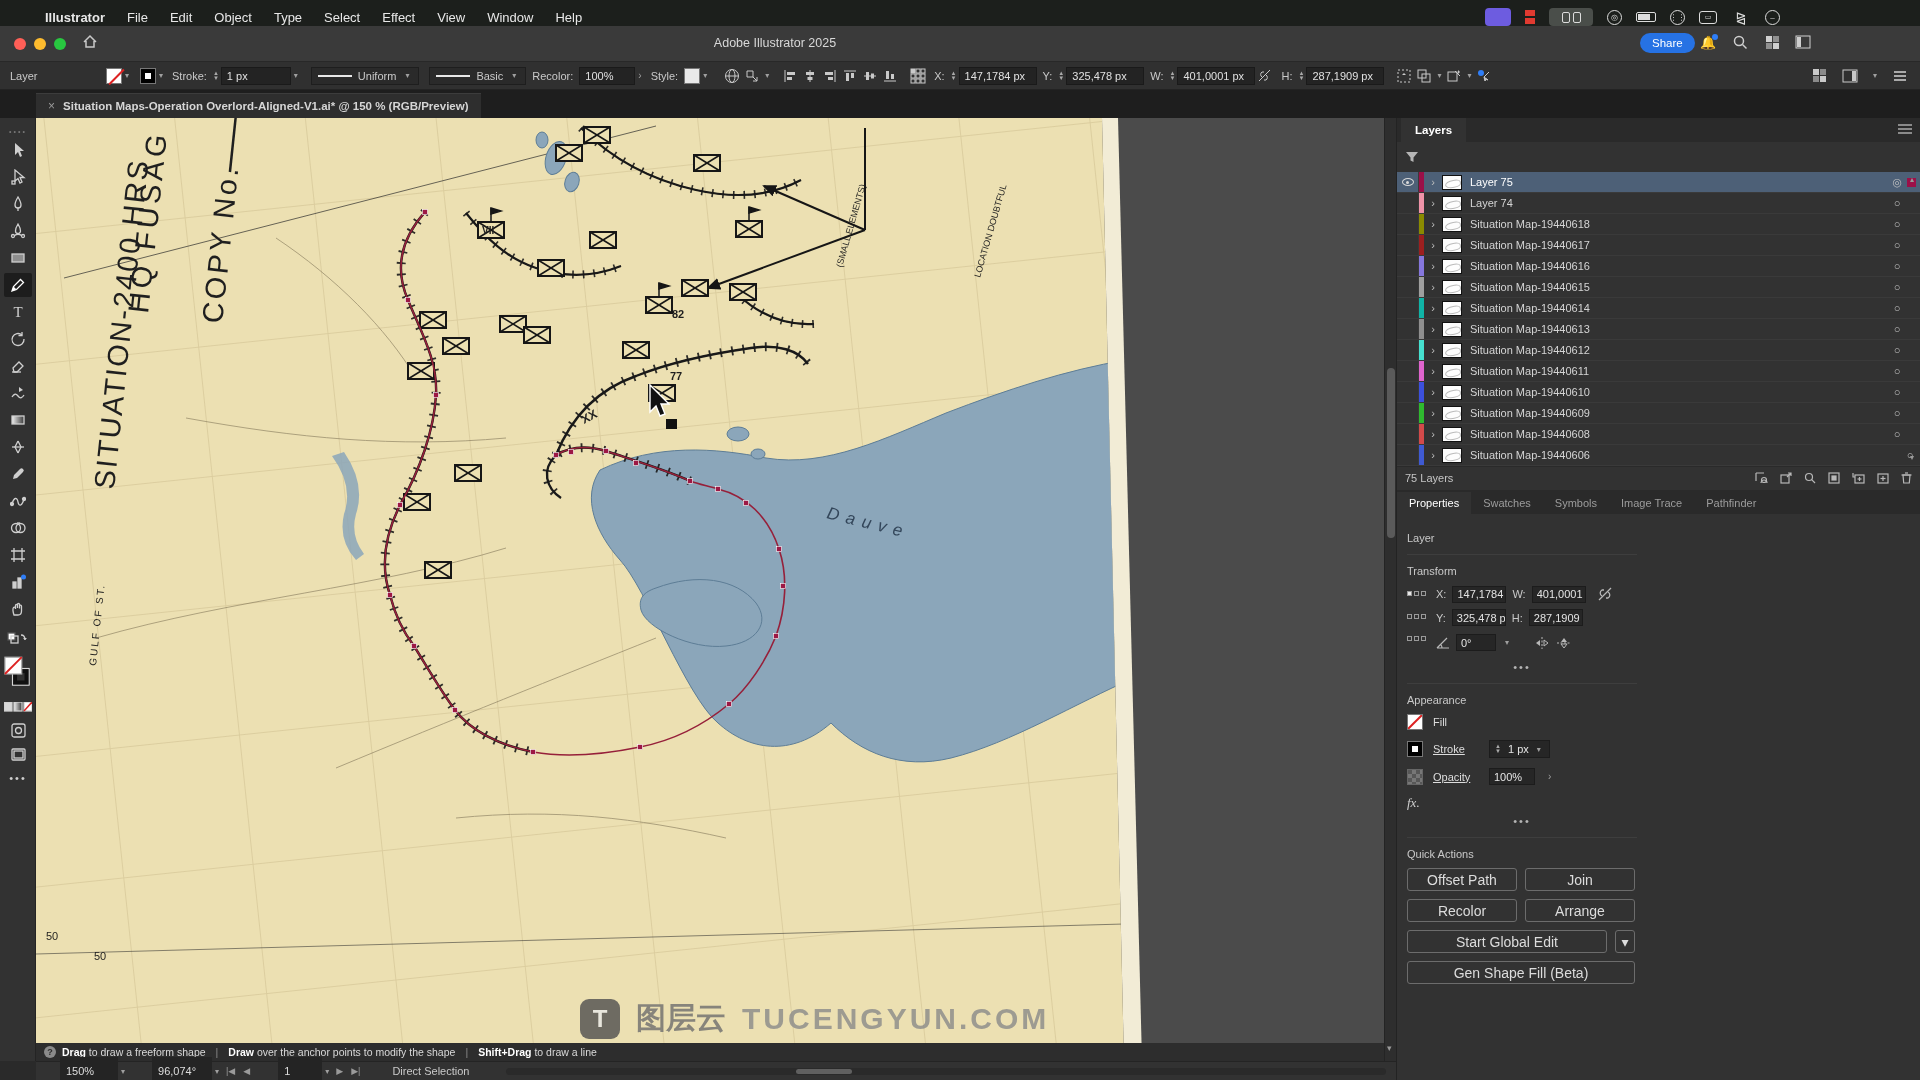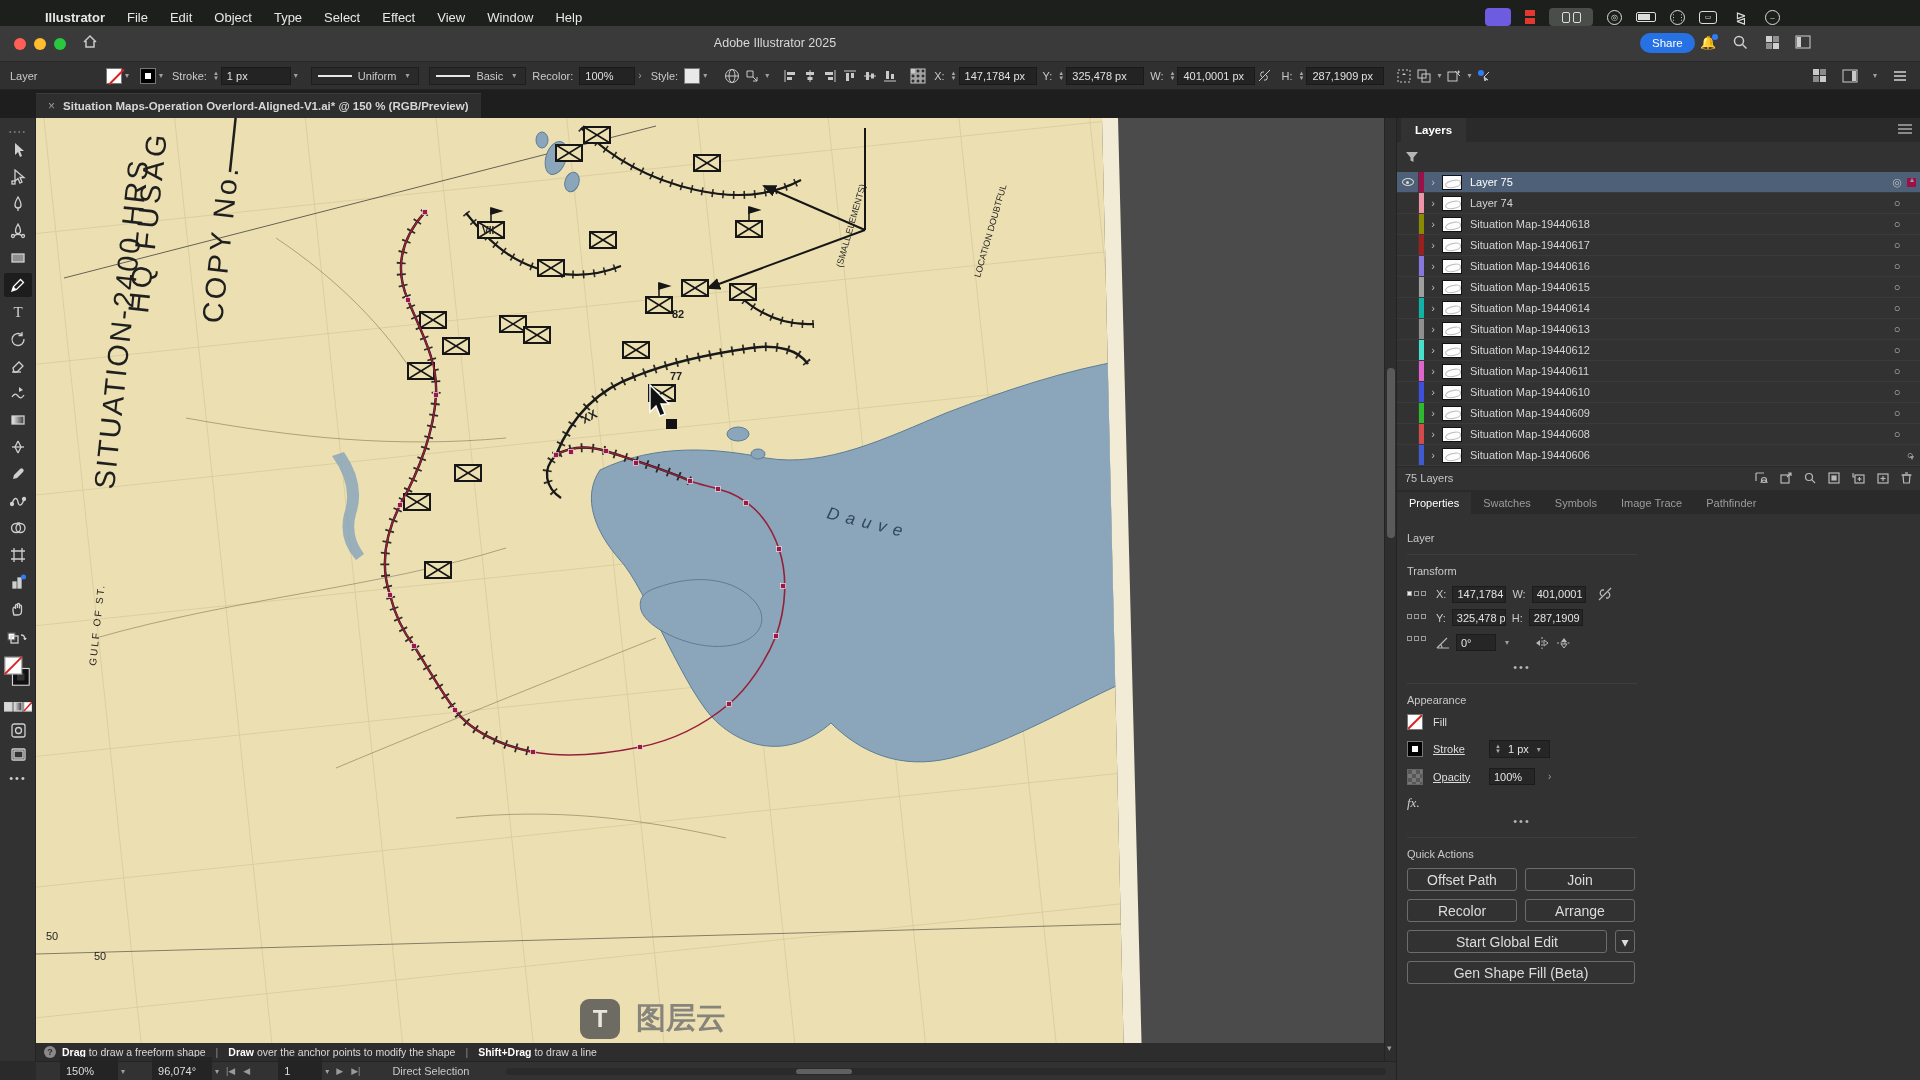--- a/index.html
+++ b/index.html
@@ -718,20 +718,21 @@
     <g>
       <path d="M614,267 l0,27 6,-6 4,10 5,-2 -4,-10 8,0 Z" fill="#111" stroke="#fff" stroke-width="1.4"></path>
       <rect x="630" y="301" width="11" height="10" fill="#111"></rect>
     </g>
   </svg>
 
   
   <div class="watermark">
     <div class="wm-logo">T</div>
     <div class="wm-cn">图层云</div>
+    <div class="wm-dom">TUCENGYUN.COM</div>
   </div>
 
   
   <div class="hintbar">
     <span class="hint-q">?</span>
     <span><b>Drag</b><span> to draw a freeform shape</span></span>
     <span class="hint-sep">|</span>
     <span><b>Draw</b><span> over the anchor points to modify the shape</span></span>
     <span class="hint-sep">|</span>
     <span><b>Shift+Drag</b><span> to draw a line</span></span>

